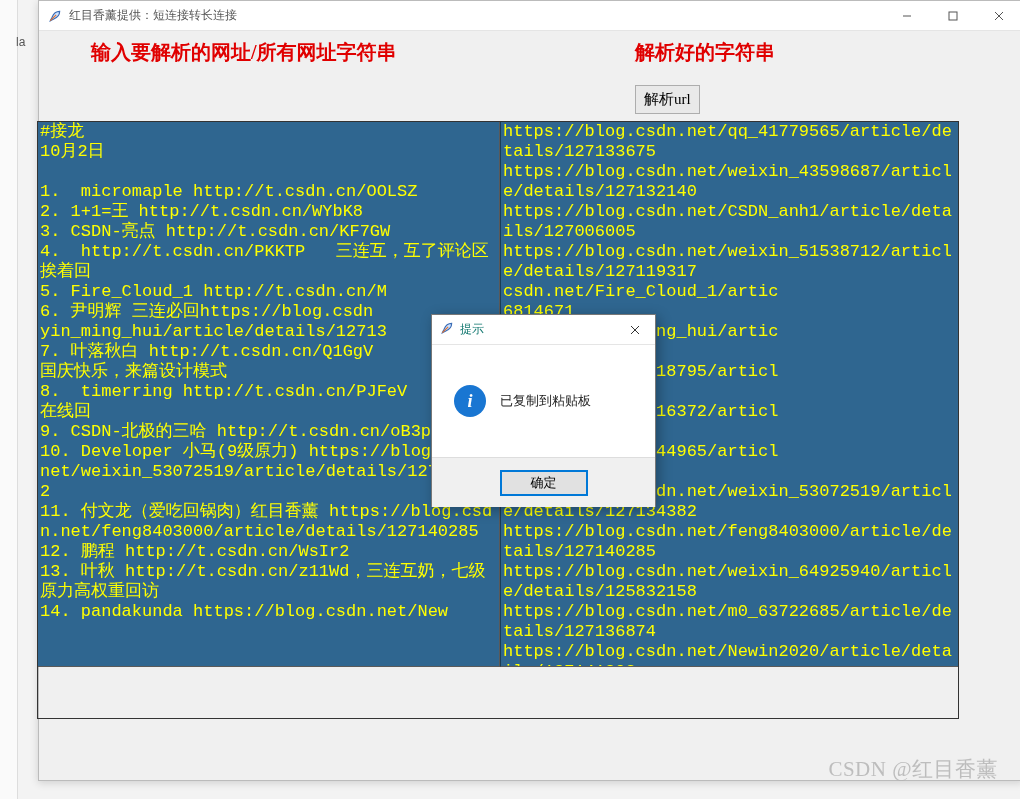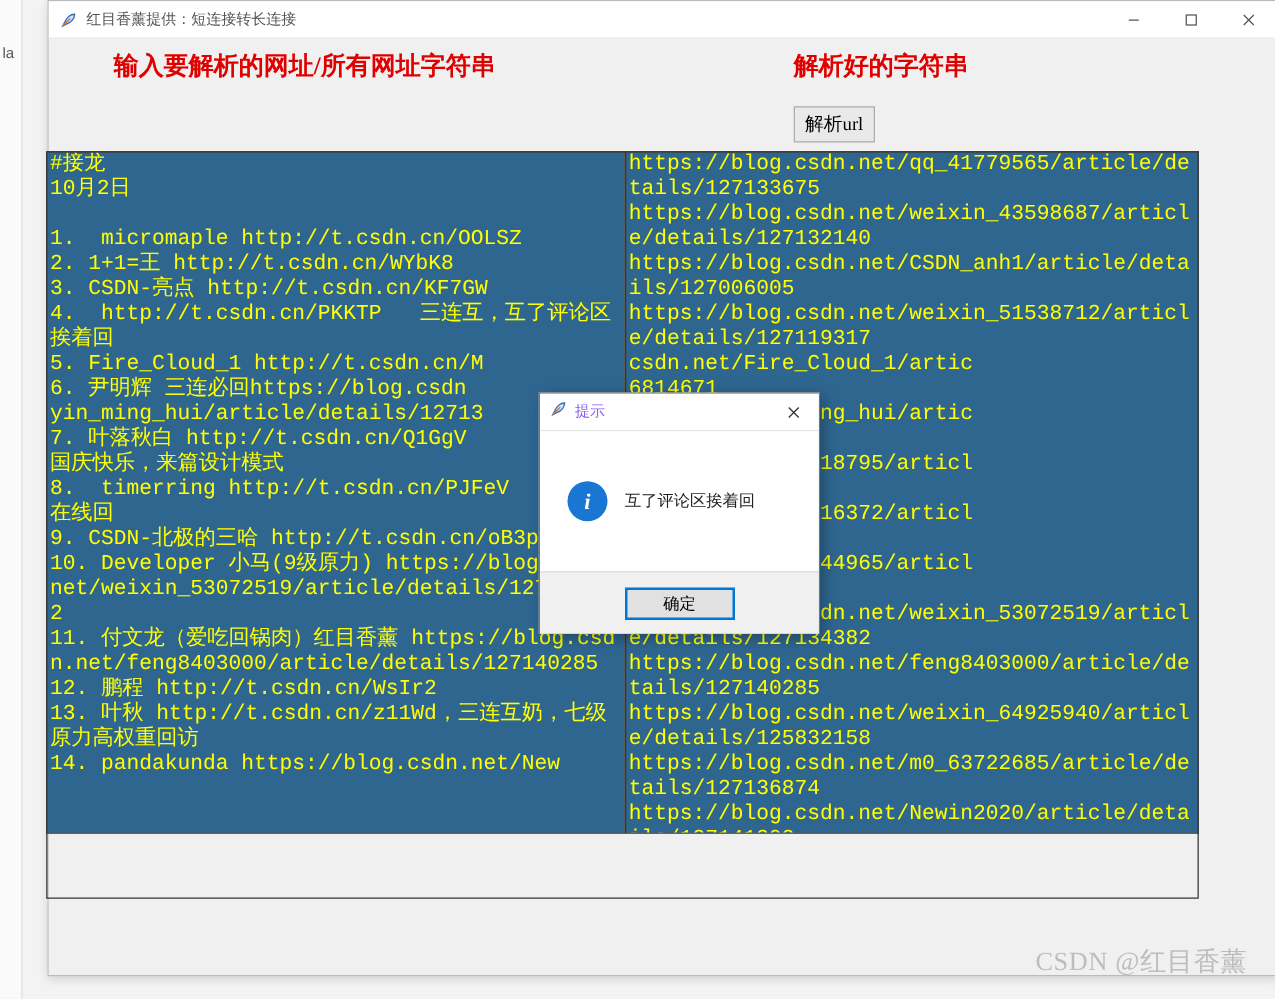--- a/index.html
+++ b/index.html
@@ -14,21 +14,21 @@
     .bg-left {
       position: absolute;
       left: 0; top: 0;
       width: 18px;
       height: 100%;
       background: #fafafa;
       border-right: 1px solid #ddd;
       color: #555;
       font-size: 12px;
       padding-top: 35px;
-      padding-left: 2px;
+      padding-left: 16px;
     }
     .window {
       position: absolute;
       left: 38px;
       top: 0;
       width: 985px;
       height: 781px;
       background: #f0f0f0;
       border: 1px solid #bbb;
       box-shadow: 0 2px 8px rgba(0,0,0,0.15);
@@ -139,21 +139,21 @@
       height: 30px;
       background: #fff;
       display: flex;
       align-items: center;
       border-bottom: 1px solid #e5e5e5;
     }
     .dialog-titlebar .tk-icon { margin: 0 6px 0 8px; }
     .dialog-titlebar .dtitle {
       flex: 1;
       font-size: 12px;
-      color: #8b5cf6;
+      color: #0f766e;
     }
     .dialog-titlebar .dclose {
       width: 40px; height: 30px;
       display: flex; align-items: center; justify-content: center;
       color: #333;
     }
     .dialog-body {
       height: 112px;
       display: flex;
       align-items: center;
@@ -300,21 +300,21 @@
           <span class="dtitle">提示</span>
           <div class="dclose">
             <svg viewBox="0 0 10 10" width="10" height="10">
                 <line x1="1" y1="1" x2="9" y2="9" stroke="currentColor" stroke-width="1"></line>
                 <line x1="9" y1="1" x2="1" y2="9" stroke="currentColor" stroke-width="1"></line>
               </svg>
           </div>
         </div>
         <div class="dialog-body">
           <div class="info-icon">i</div>
-          <div class="dialog-msg">互了评论区挨着回</div>
+          <div class="dialog-msg">已复制到粘贴板</div>
         </div>
         <div class="dialog-footer">
           <button class="dialog-ok">确定</button>
         </div>
       </div>
     </div>
   </div>
 </div>
 
 <div class="watermark">CSDN @红目香薰</div>

